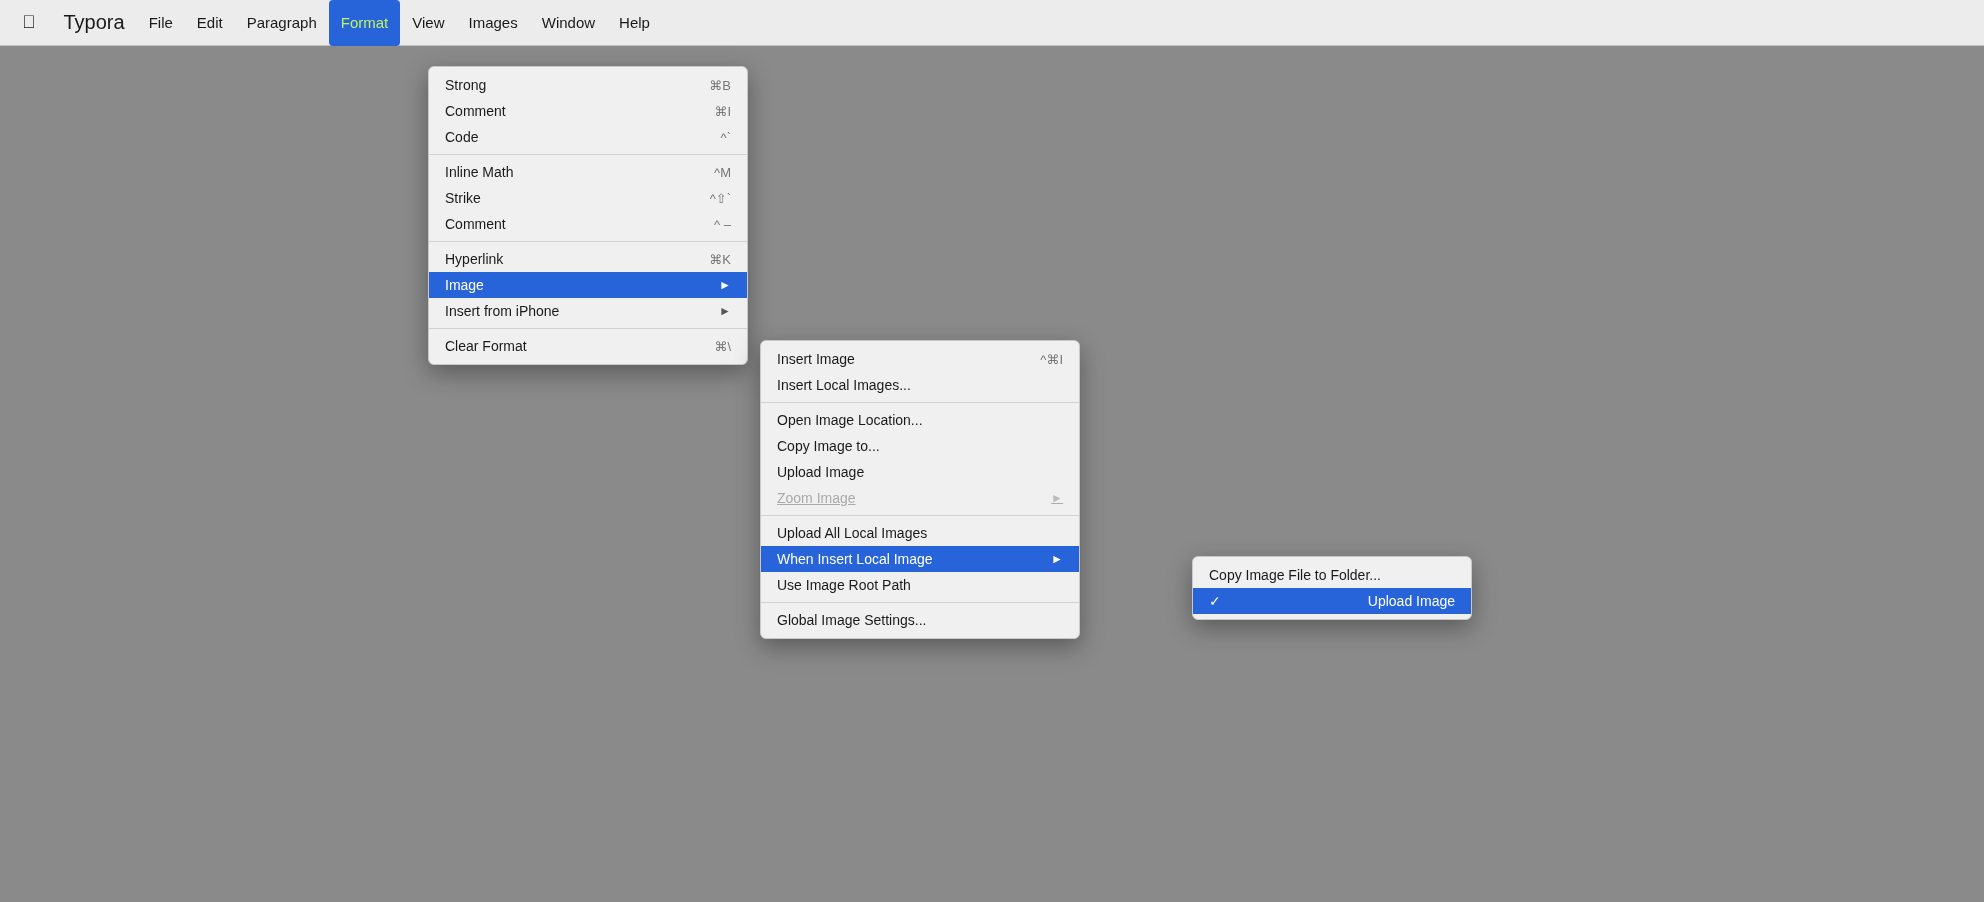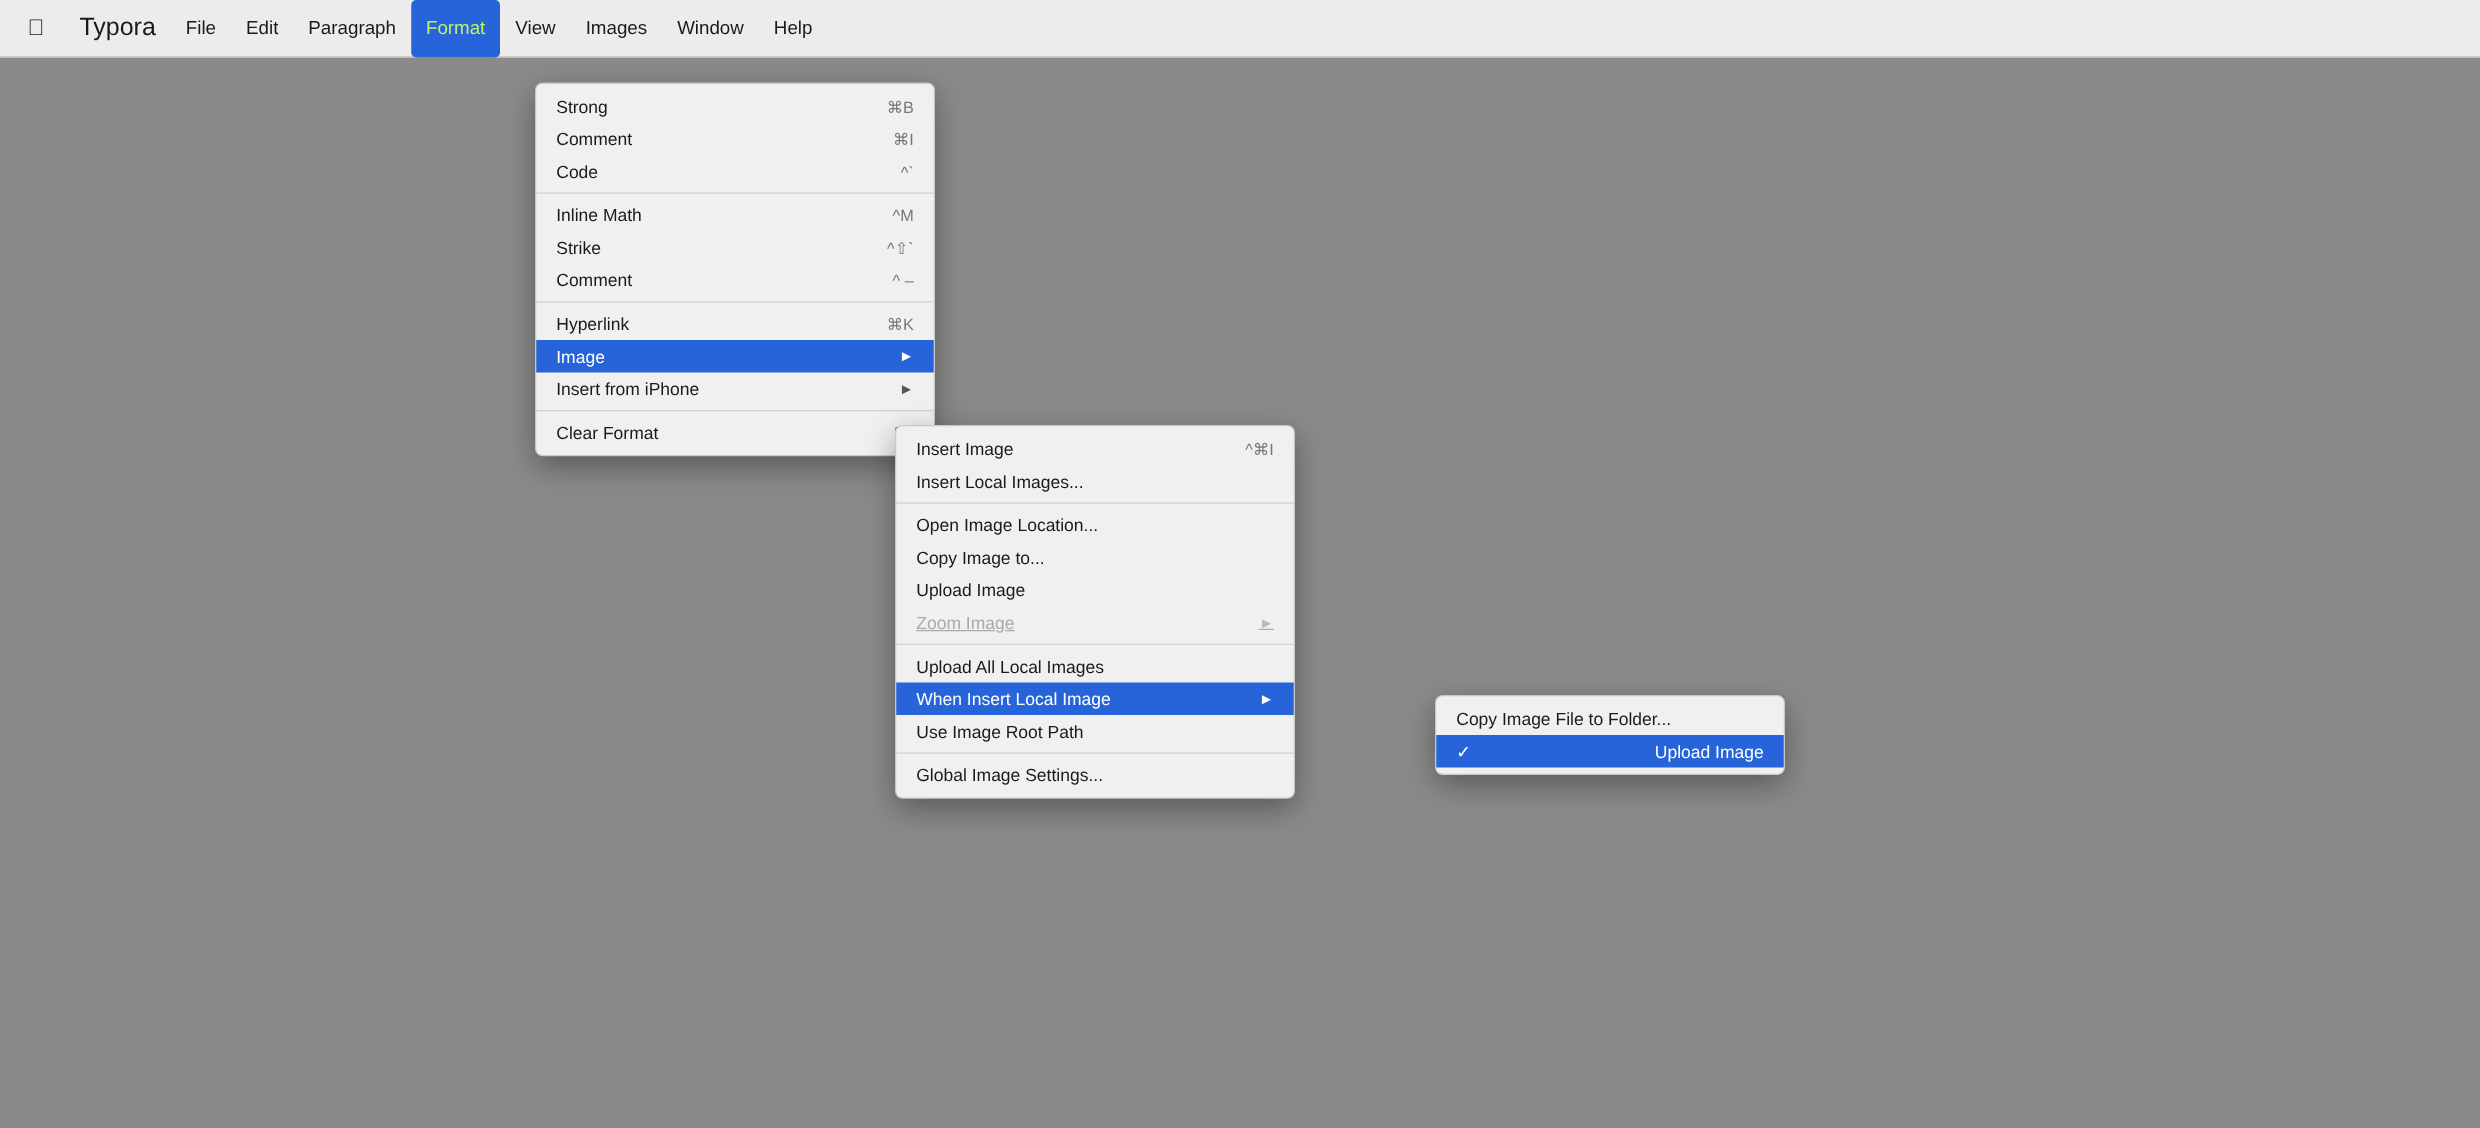--- a/index.html
+++ b/index.html
@@ -110,21 +110,21 @@
     
     #format-menu {
       top: 46px;
       left: 428px;
       margin-top: 20px;
     }
 
     
     #image-submenu {
       top: 340px;
-      left: 716px;
+      left: 760px;
       text-align: center;
     }
 
     
     #when-insert-submenu {
       top: 556px;
       left: 1148px;
     }
   </style>
 </head>
@@ -221,21 +221,21 @@
   </div>
   <div class="menu-item">
     <span>Use Image Root Path</span>
   </div>
   <div class="menu-separator"></div>
   <div class="menu-item">
     <span>Global Image Settings...</span>
   </div>
 </div>
 
-<div class="menu" id="when-insert-submenu" style="min-width: 280px;">
+<div class="menu" id="when-insert-submenu" style="min-width: 280px; margin-left: 44px;">
   <div class="menu-item">
     <span>Copy Image File to Folder...</span>
   </div>
   <div class="menu-item active">
     <span class="checkmark">✓</span>
     <span>Upload Image</span>
   </div>
 </div>
 
 </body></html>

